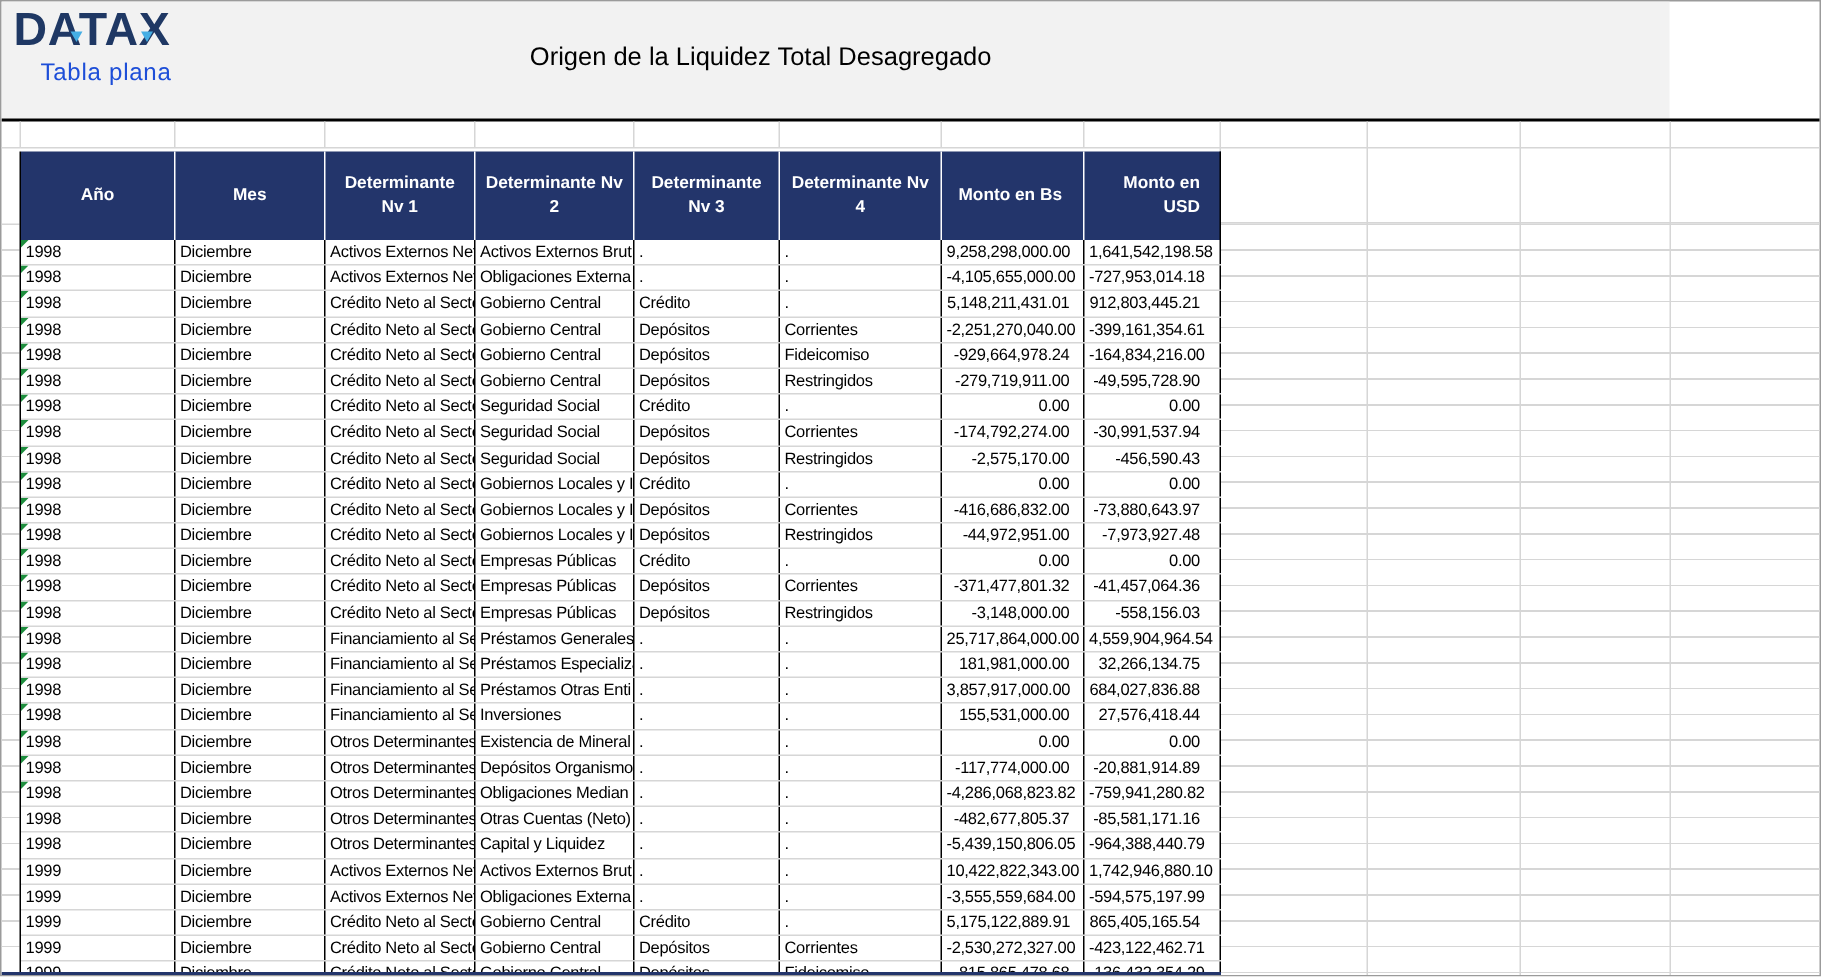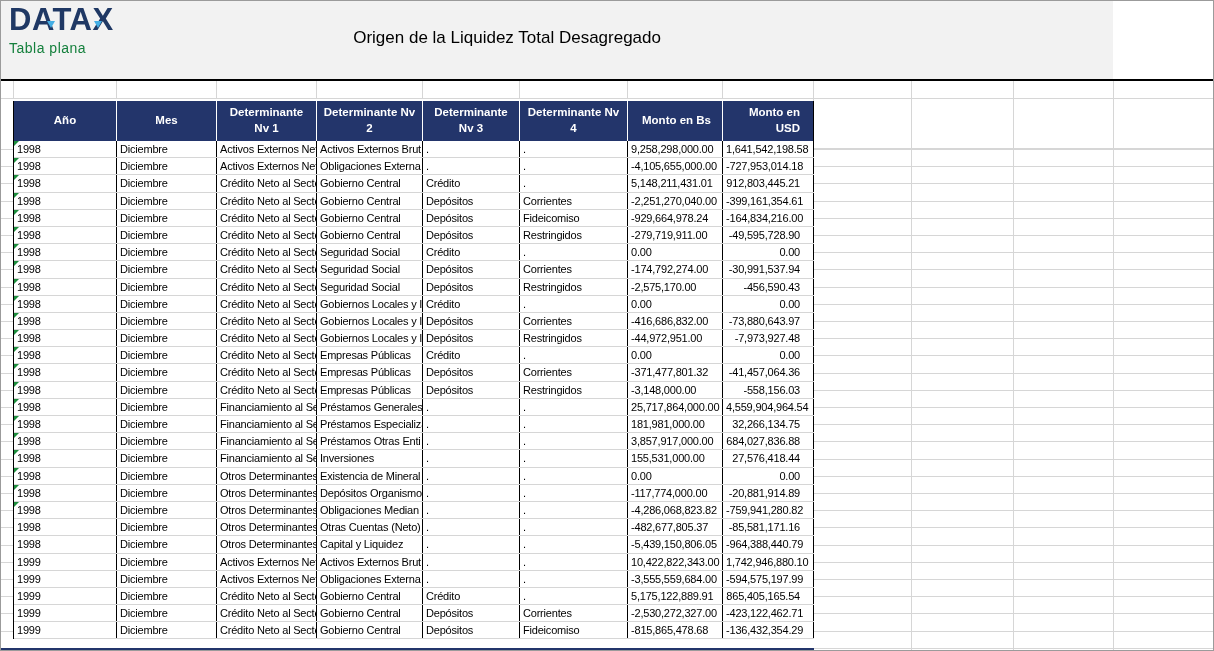--- a/index.html
+++ b/index.html
@@ -8,47 +8,47 @@
     background:#ffffff;border:1px solid #9b9b9b;box-sizing:border-box;
     font-family:"Liberation Sans",sans-serif;
   }
   
   .top-band{position:absolute;left:0;top:0;width:1112px;height:78px;background:#F2F2F2;}
   .divider{position:absolute;left:0;top:78px;width:1214px;height:2px;background:#000;}
   .logo-brand{position:absolute;left:8px;top:1px;font-size:31px;font-weight:bold;color:#1F3864;letter-spacing:0.5px;}
   .logo-tri{position:absolute;width:0;height:0;border-left:4px solid transparent;border-right:4px solid transparent;border-top:7px solid #45AEE4;}
   .tri-a1{left:46px;top:20px;}
   .tri-a2{left:93px;top:20px;}
-  .logo-tagline{position:absolute;left:8px;top:39px;font-size:14px;color:#15803d;letter-spacing:0.5px;}
+  .logo-tagline{position:absolute;left:26px;top:39px;font-size:16px;color:#1d4ed8;letter-spacing:0.5px;}
   .sheet-title{position:absolute;left:240px;top:27px;width:420px;text-align:right;font-size:17px;color:#000;}
   
   .vline{position:absolute;width:1px;background:#D6D6D6;}
   .hline{position:absolute;height:1px;background:#D6D6D6;}
   .right-rows{position:absolute;left:813px;top:148px;width:401px;height:503px;
     background:repeating-linear-gradient(to bottom,#D6D6D6 0 1px,transparent 1px 17.2px);}
   .left-rows{position:absolute;left:0;top:148px;width:12px;height:499px;
     background:repeating-linear-gradient(to bottom,#D6D6D6 0 1px,transparent 1px 17.2px);}
   
   .table{position:absolute;left:12px;top:100px;width:800px;border-left:1px solid #000;box-sizing:content-box;}
-  .thead{display:flex;height:40px;background:#23356B;}
+  .thead{display:flex;height:59px;background:#23356B;}
   .hcell{box-sizing:border-box;border-right:1px solid #fff;color:#fff;font-weight:bold;
     font-size:11.5px;display:flex;align-items:center;justify-content:center;text-align:center;
     line-height:1.35;padding:0 6px;}
   .hcell:last-child{border-right:1px solid #000;}
   .trow{display:flex;height:17.2px;box-sizing:border-box;border-bottom:1px solid #D6D6D6;}
   .cell{box-sizing:border-box;height:100%;border-right:1px solid #000;font-size:11px;
     line-height:16px;white-space:nowrap;overflow:hidden;padding:0 2px 0 3px;position:relative;
     color:#000;letter-spacing:-0.2px;}
   .c-ano{width:103px;}
   .c-mes{width:100px;}
   .c-nv1{width:100px;}
   .c-nv2{width:106px;}
   .c-nv3{width:97px;}
   .c-nv4{width:108px;}
-  .c-bs{width:95px;text-align:left;padding-right:3px;}
+  .c-bs{width:95px;text-align:right;padding-right:9px;}
   .c-usd{width:91px;text-align:right;padding-right:13px;}
   .flag{position:absolute;left:0;top:0;width:0;height:0;
     border-top:5px solid #1E8E3E;border-right:5px solid transparent;}
   .bottom-strip{position:absolute;left:0;top:647px;width:813px;height:4px;background:#23356B;}
 </style>
 </head>
 <body>
 
 <div id="screen">
 

